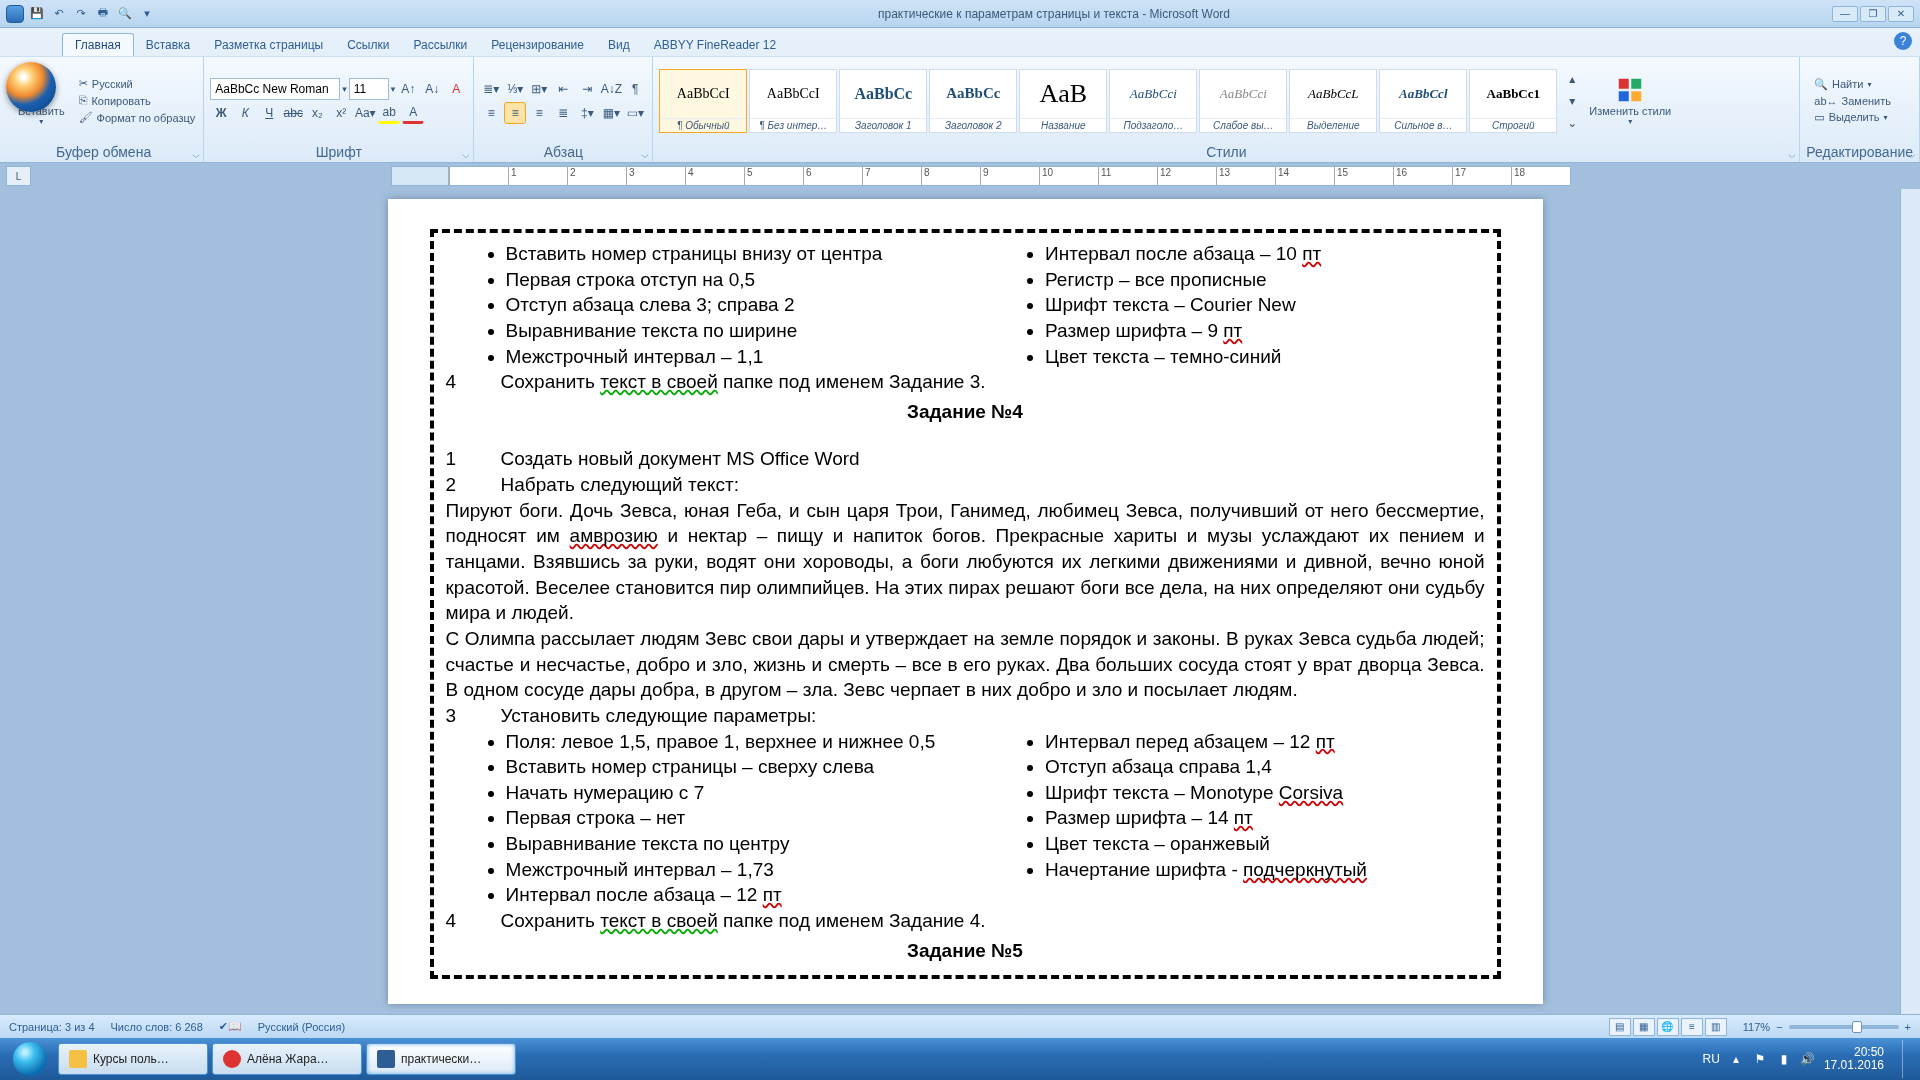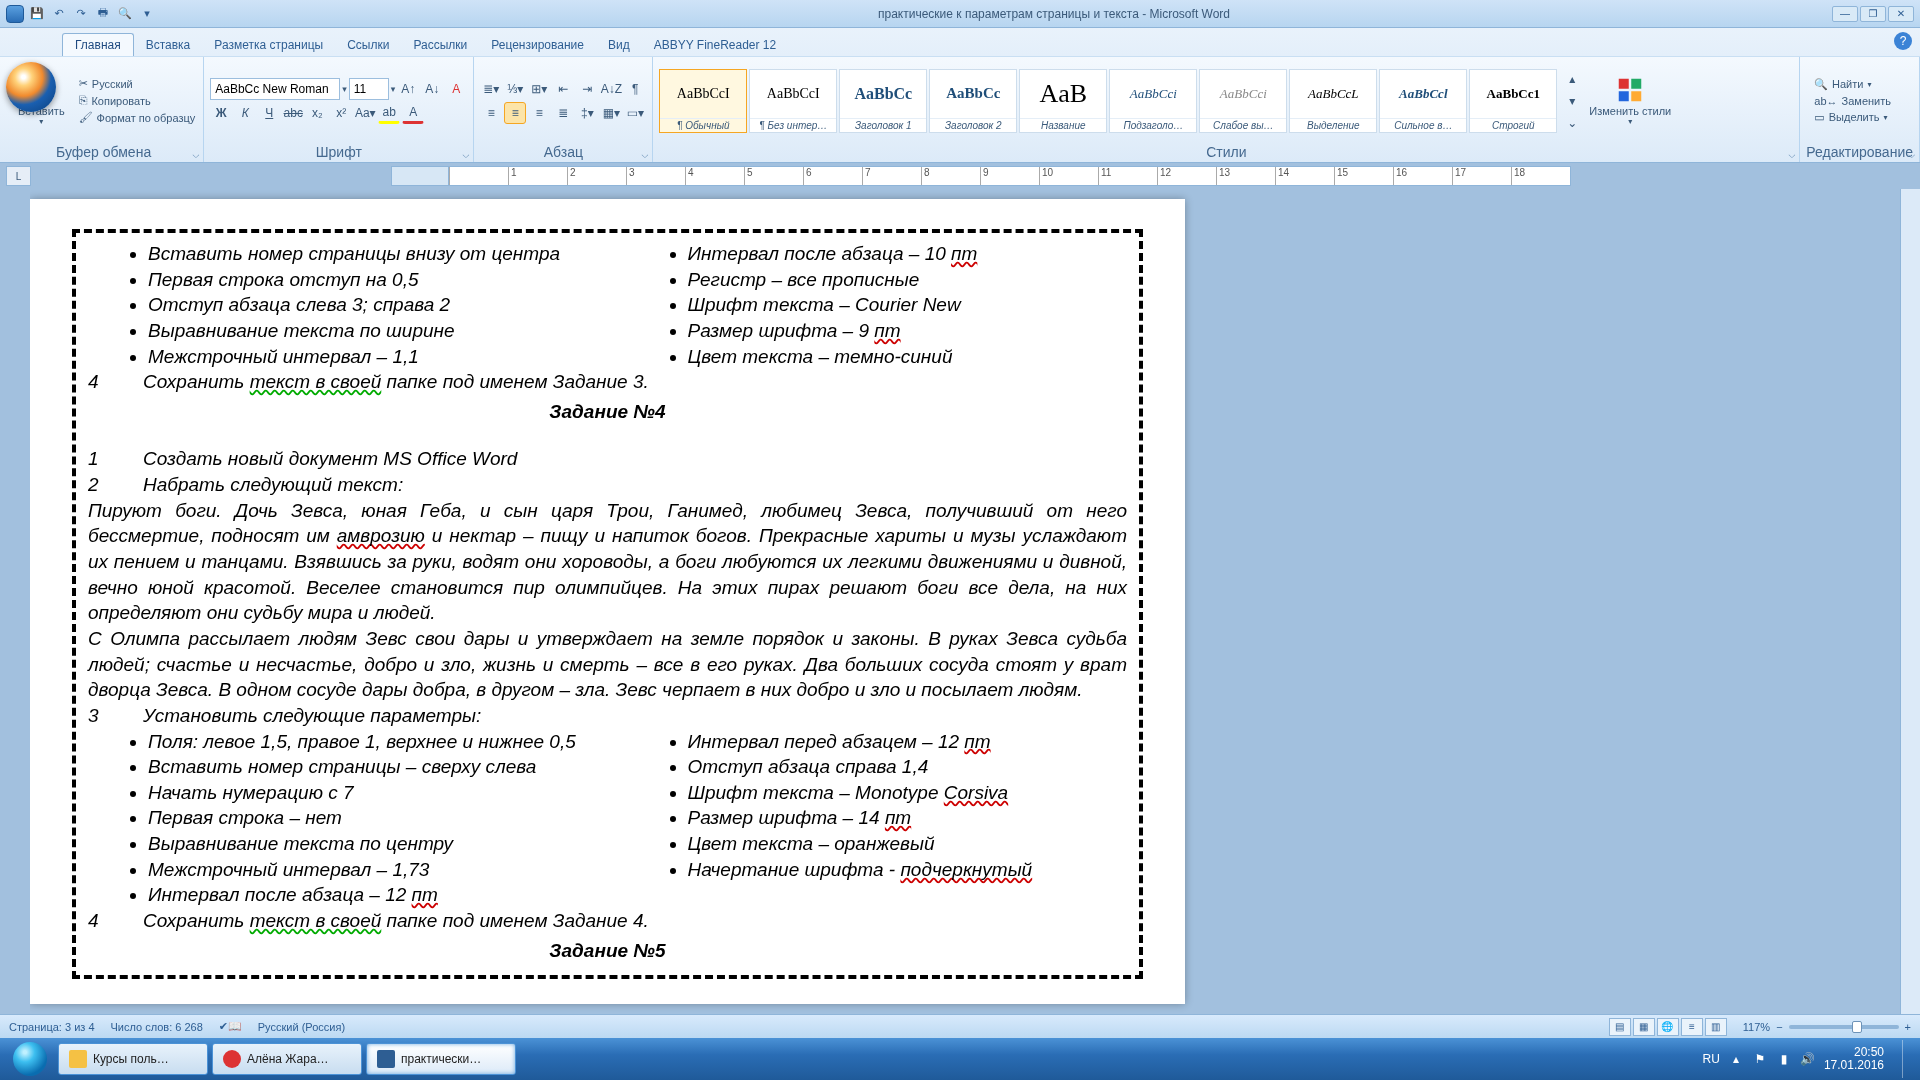--- a/index.html
+++ b/index.html
@@ -52,21 +52,21 @@
 .ruler-area { background: #a2c0de; height: 26px; display: flex; align-items: center; }
 .ruler-corner { width: 25px; height: 20px; background: #e6eef7; border: 1px solid #8fb5d9; margin-left: 6px; font-size: 10px; display: flex; align-items: center; justify-content: center; color: #3b5a7a; }
 .ruler-h { flex: 1; height: 20px; margin: 0 30px 0 0; position: relative; background: #fff; border: 1px solid #8fb5d9; margin-left: 360px; width: 1180px; flex: none; }
 .ruler-before { position: absolute; left: 0; top: 0; bottom: 0; width: 57px; background: #d7e7f5; border-right: 1px solid #8fb5d9; }
 .ruler-ticks { position: absolute; left: 57px; right: 0; top: 0; bottom: 0; display: flex; font-size: 10px; color: #555; }
 .ruler-ticks span { flex: 1; border-left: 1px solid #aaa; padding-left: 2px; }
 
 
 .doc-area { flex: 1; background: #a2c0de; display: flex; overflow: hidden; }
 .vruler { width: 30px; background: #a2c0de; }
-.page-scroll { flex: 1; overflow: auto; display: flex; justify-content: flex-start; padding: 10px 0; font-style: italic; }
+.page-scroll { flex: 1; overflow: auto; display: flex; justify-content: center; padding: 10px 0; }
 .page { width: 1155px; min-height: 800px; background: #fff; box-shadow: 0 0 8px rgba(0,0,0,.3); padding: 30px 42px; position: relative; }
 .dashed-frame { border: 4px dashed #000; padding: 8px 12px; font-family: "Times New Roman", serif; font-size: 19px; color: #000; line-height: 1.35; }
 .two-col { display: flex; gap: 40px; }
 .col { flex: 1; }
 .col ul { list-style: disc; padding-left: 60px; }
 .col ul li { margin: 0; }
 .num-row { display: flex; }
 .num-row .n { width: 55px; }
 .num-row .t { flex: 1; }
 .title4 { text-align: center; font-weight: bold; margin: 4px 0; }

